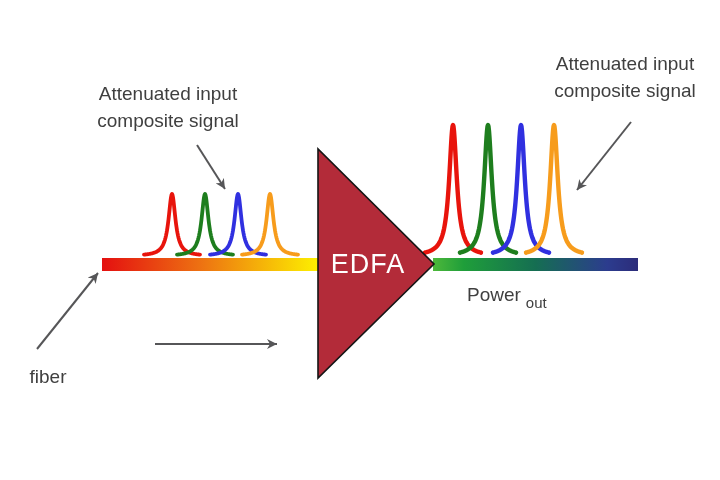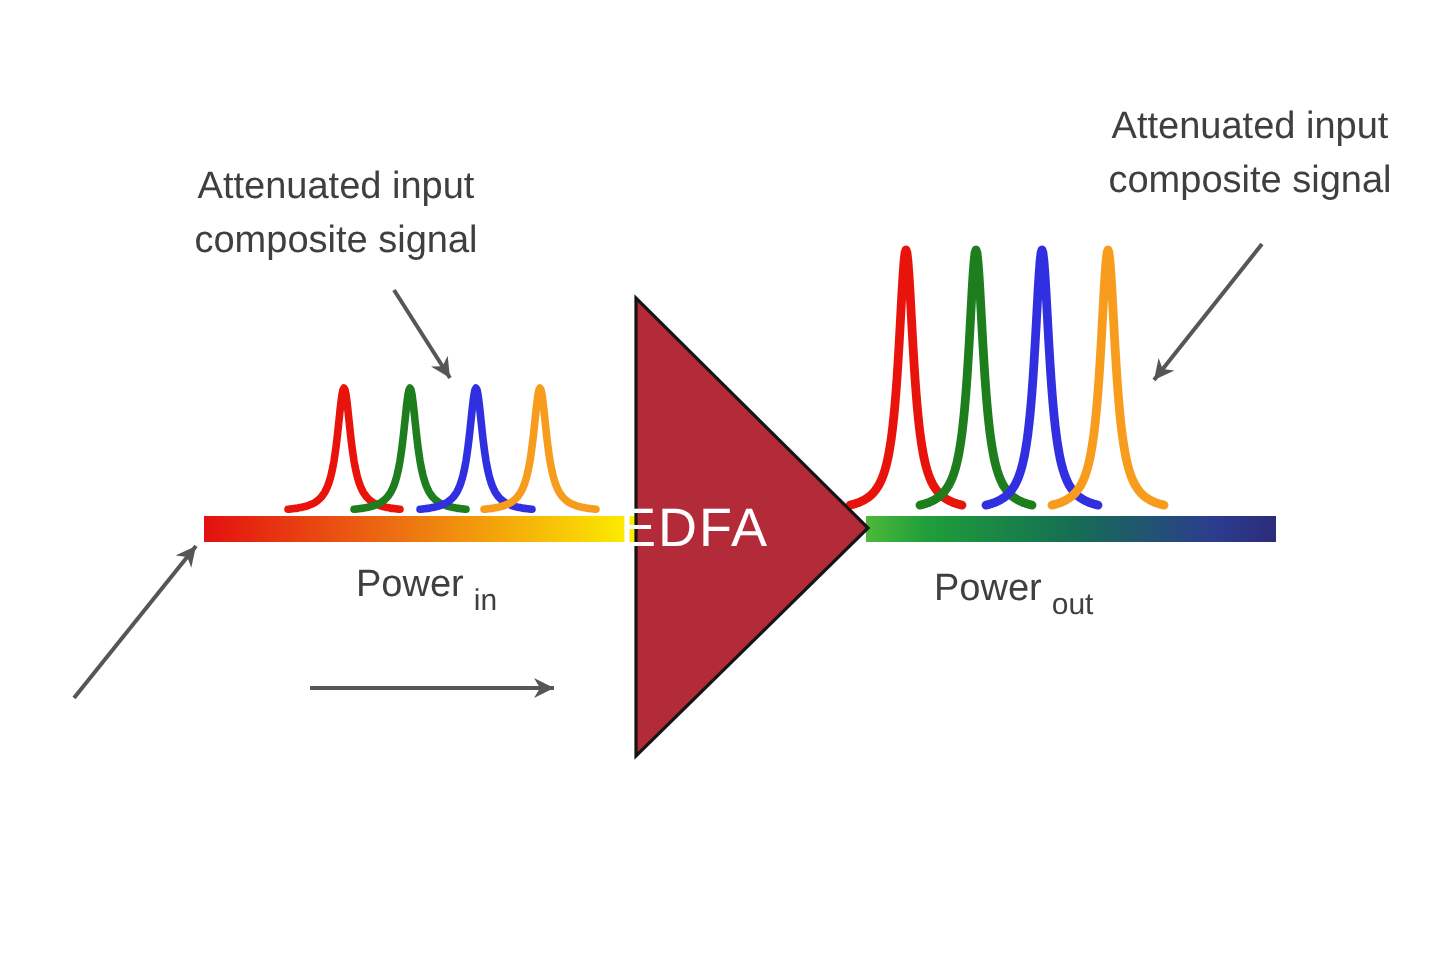--- a/index.html
+++ b/index.html
@@ -33,20 +33,21 @@
   .power-out{left:467px;top:284px;text-align:right;}
   .power-label .sub{
     font-size:15px;
     position:relative;
     top:7px;
     margin-left:5px;
   }
   .edfa-label{
     position:absolute;
     left:310px;top:249px;width:116px;
+    text-align:center;
     font-size:27px;
     color:#ffffff;
     letter-spacing:1px;
   }
 </style>
 </head>
 <body>
 
 <div class="stage">
 
@@ -90,24 +91,22 @@
     <div>composite signal</div>
   </div>
 
   <div class="diagram-label output-label">
     <div>Attenuated input</div>
     <div>composite signal</div>
   </div>
 
   <div class="edfa-label">EDFA</div>
 
-  <div class="power-label power-in">
-    <span>Power</span><span class="sub">in</span>
-  </div>
 
   <div class="power-label power-out">
     <span>Power</span><span class="sub">out</span>
   </div>
 
   <div class="diagram-label fiber-label">
+    <div>fiber</div>
   </div>
 
 </div>
 
 </body></html>

